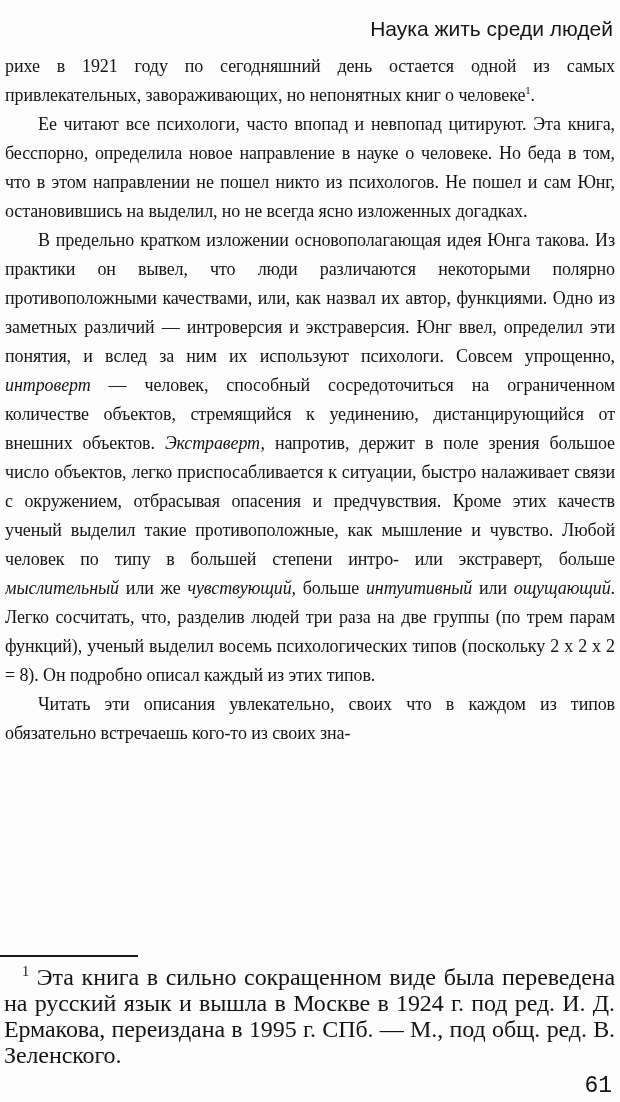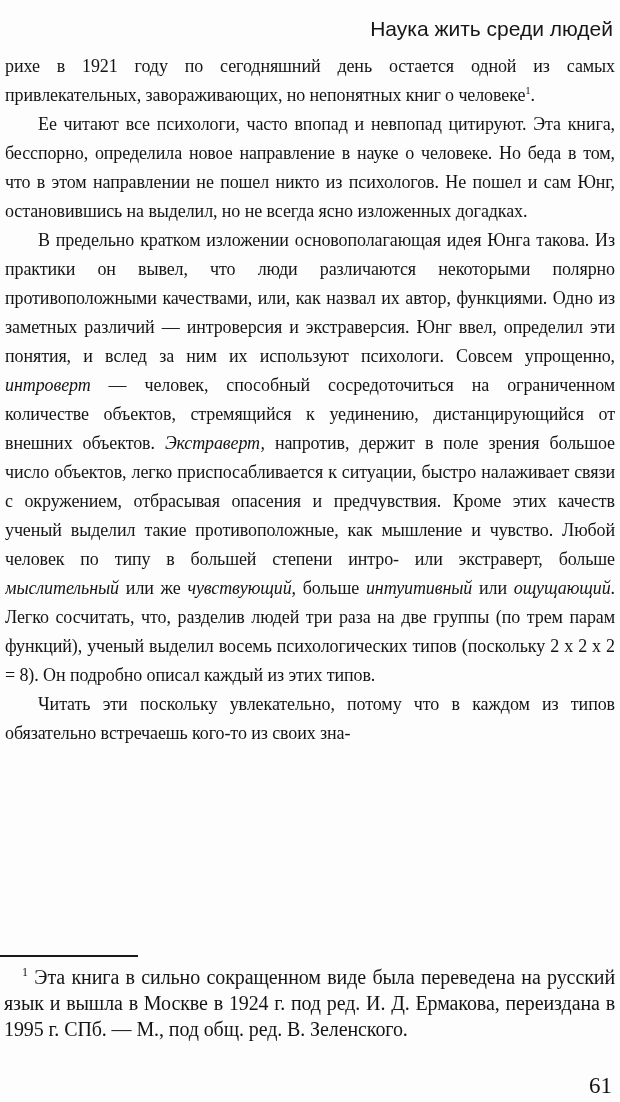--- a/index.html
+++ b/index.html
@@ -60,47 +60,48 @@
   }
   .footnote-rule {
     width: 138px;
     height: 2px;
     background: #1a1a1a;
     margin: 0 0 7px 0;
   }
   .footnote-text {
     margin: 0;
     padding-left: 4px;
-    font-size: 20px;
+    font-size: 24px;
     line-height: 26px;
     text-align: justify;
     text-indent: 18px;
     letter-spacing: -0.1px;
   }
   .page-number {
     position: absolute;
     right: 8px;
     bottom: 4px;
     font-size: 23px;
     line-height: 24px;
     color: #141414;
+    font-family: Liberation Mono, monospace;
   }
 </style>
 </head>
 <body>
 
 <div class="page">
 
   <div class="running-header">Наука жить среди людей</div>
 
   <div class="body-text">
     <p class=""><span>рихе в 1921 году по сегодняшний день остается одной из самых привлекательных, завораживающих, но непонятных книг о человеке</span><sup>1</sup><span>.</span></p>
     <p class="indent"><span>Ее читают все психологи, часто впопад и невпопад цитируют. Эта книга, бесспорно, определила новое направление в науке о человеке. Но беда в том, что в этом направлении не пошел никто из психологов. Не пошел и сам Юнг, остановившись на выделил, но не всегда ясно изложенных догадках.</span></p>
     <p class="indent"><span>В предельно кратком изложении основополагающая идея Юнга такова. Из практики он вывел, что люди различаются некоторыми полярно противоположными качествами, или, как назвал их автор, функциями. Одно из заметных различий — интроверсия и экстраверсия. Юнг ввел, определил эти понятия, и вслед за ним их используют психологи. Совсем упрощенно, </span><span class="it">интроверт</span><span> — человек, способный сосредоточиться на ограниченном количестве объектов, стремящийся к уединению, дистанцирующийся от внешних объектов. </span><span class="it">Экстраверт,</span><span> напротив, держит в поле зрения большое число объектов, легко приспосабливается к ситуации, быстро налаживает связи с окружением, отбрасывая опасения и предчувствия. Кроме этих качеств ученый выделил такие противоположные, как мышление и чувство. Любой человек по типу в большей степени интро- или экстраверт, больше </span><span class="it">мыслительный</span><span> или же </span><span class="it">чувствующий,</span><span> больше </span><span class="it">интуитивный</span><span> или </span><span class="it">ощущающий</span><span>. Легко сосчитать, что, разделив людей три раза на две группы (по трем парам функций), ученый выделил восемь психологических типов (поскольку 2 х 2 х 2 = 8). Он подробно описал каждый из этих типов.</span></p>
-    <p class="indent"><span>Читать эти поскольку увлекательно, потому что в каждом из типов обязательно встречаешь кого-то из своих зна-</span></p>
+    <p class="indent"><span>Читать эти описания увлекательно, своих что в каждом из типов обязательно встречаешь кого-то из своих зна-</span></p>
   </div>
 
   <div class="footnote-block">
     <div class="footnote-rule"></div>
     <p class="footnote-text"><sup>1</sup><span> Эта книга в сильно сокращенном виде была переведена на русский язык и вышла в Москве в 1924 г. под ред. И. Д. Ермакова, переиздана в 1995 г. СПб. — М., под общ. ред. В. Зеленского.</span></p>
   </div>
 
   <div class="page-number">61</div>
 
 </div>

